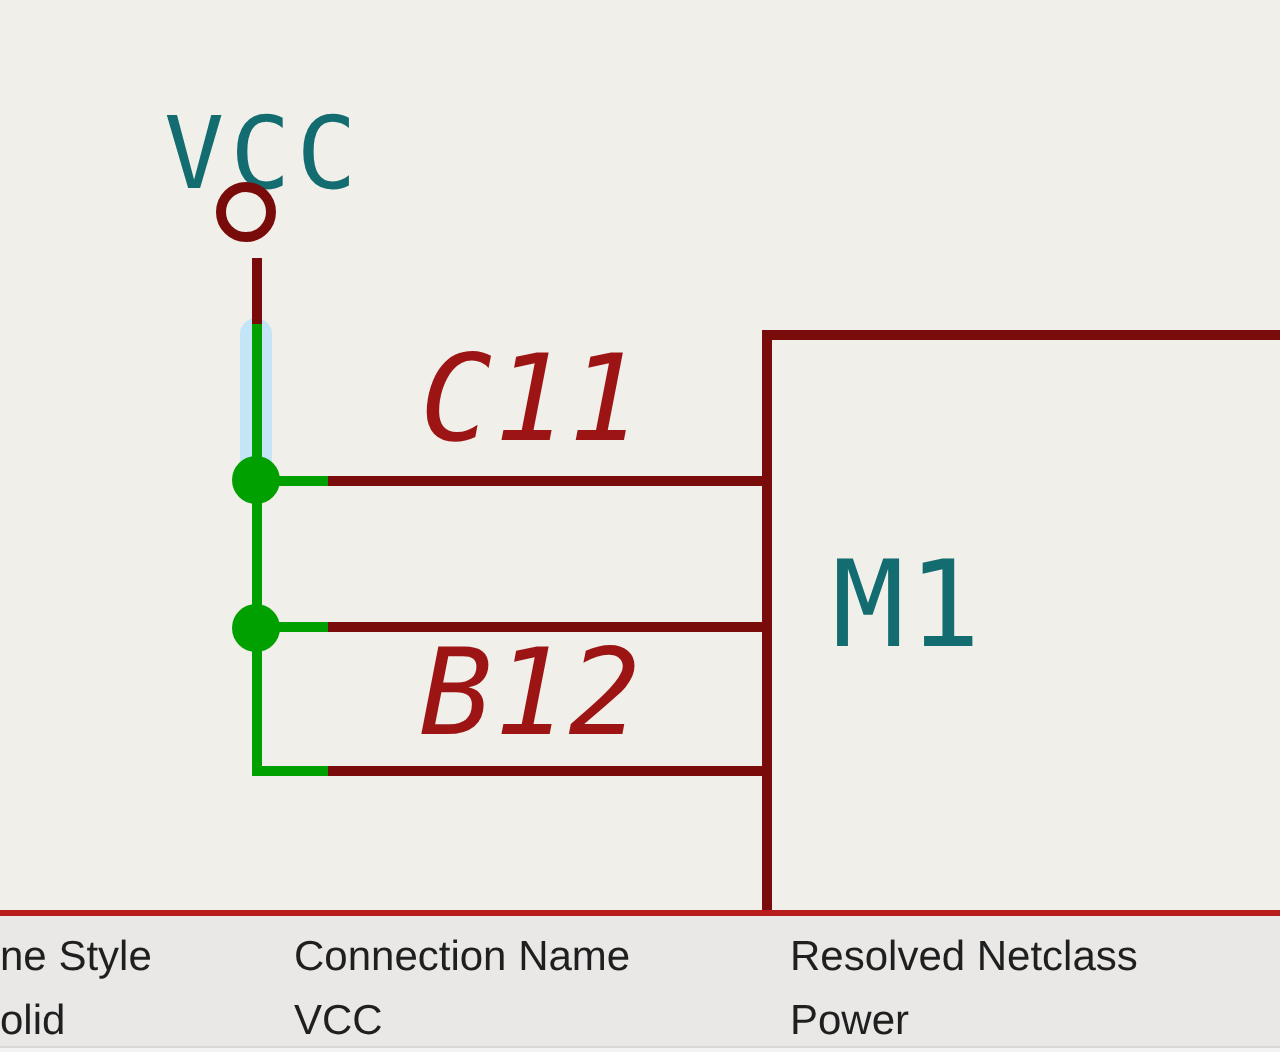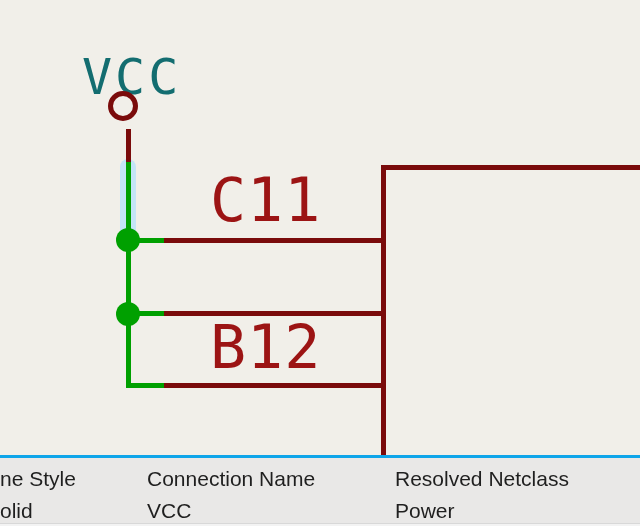--- a/index.html
+++ b/index.html
@@ -19,21 +19,21 @@
     background: #f1efe9;
     overflow: hidden;
   }
 
   .sch-text {
     position: absolute;
     font-family: "DejaVu Sans Mono", "DejaVu Sans", monospace;
     line-height: 1;
     white-space: nowrap;
   }
-  .pin-number { font-size: 60px; color: #9c1414; letter-spacing: 1px; }
+  .pin-number { font-size: 60px; color: #9c1414; letter-spacing: 1px; font-style: italic; }
   .pin-name   { font-size: 60px; color: #136d70; letter-spacing: 2px; }
   .power-label{ font-size: 50px; color: #136d70; letter-spacing: 3px; }
 
   .wire-h, .wire-v { position: absolute; background: #00a000; }
   .pin-line { position: absolute; background: #7a0b0b; }
 
   .junction {
     position: absolute;
     width: 24px; height: 24px;
     border-radius: 50%;
@@ -64,21 +64,21 @@
     border-left: 5px solid #7a0b0b;
     border-top: 5px solid #7a0b0b;
     background: transparent;
   }
 
   
   #status-bar {
     position: absolute; left: 0; top: 455px;
     width: 640px; height: 71px;
     background: #e9e8e7;
-    border-top: 3px solid #0ea5e9;
+    border-top: 3px solid #b91c1c;
     color: #1f1f1f;
     font-size: 21px;
   }
   .status-col { position: absolute; top: 0; height: 100%; }
   .status-label { position: absolute; top: 10px; line-height: 21px; white-space: nowrap; }
   .status-value { position: absolute; top: 42px; line-height: 21px; white-space: nowrap; }
   #status-col-0 { left: 0px; }
   #status-col-1 { left: 147px; }
   #status-col-2 { left: 395px; }
   #status-bottom-strip {
@@ -113,20 +113,21 @@
     <div class="pin-line" style="left: 164px; top: 382.5px; width: 220px; height: 5px;"></div>
 
     <div class="junction" style="left: 116px; top: 228px;"></div>
     <div class="junction" style="left: 116px; top: 301.5px;"></div>
 
     <div id="component-body"></div>
 
     <span class="sch-text pin-number" style="left: 210px; top: 170px;">C11</span>
     <span class="sch-text pin-number" style="left: 210px; top: 317px;">B12</span>
 
+    <span class="sch-text pin-name" style="left: 416px; top: 273px;">M1</span>
 
   </div>
 
   <div id="status-bar">
 
     <div class="status-col" id="status-col-0">
       <span class="status-label">ne Style</span>
       <span class="status-value">olid</span>
     </div>
 

